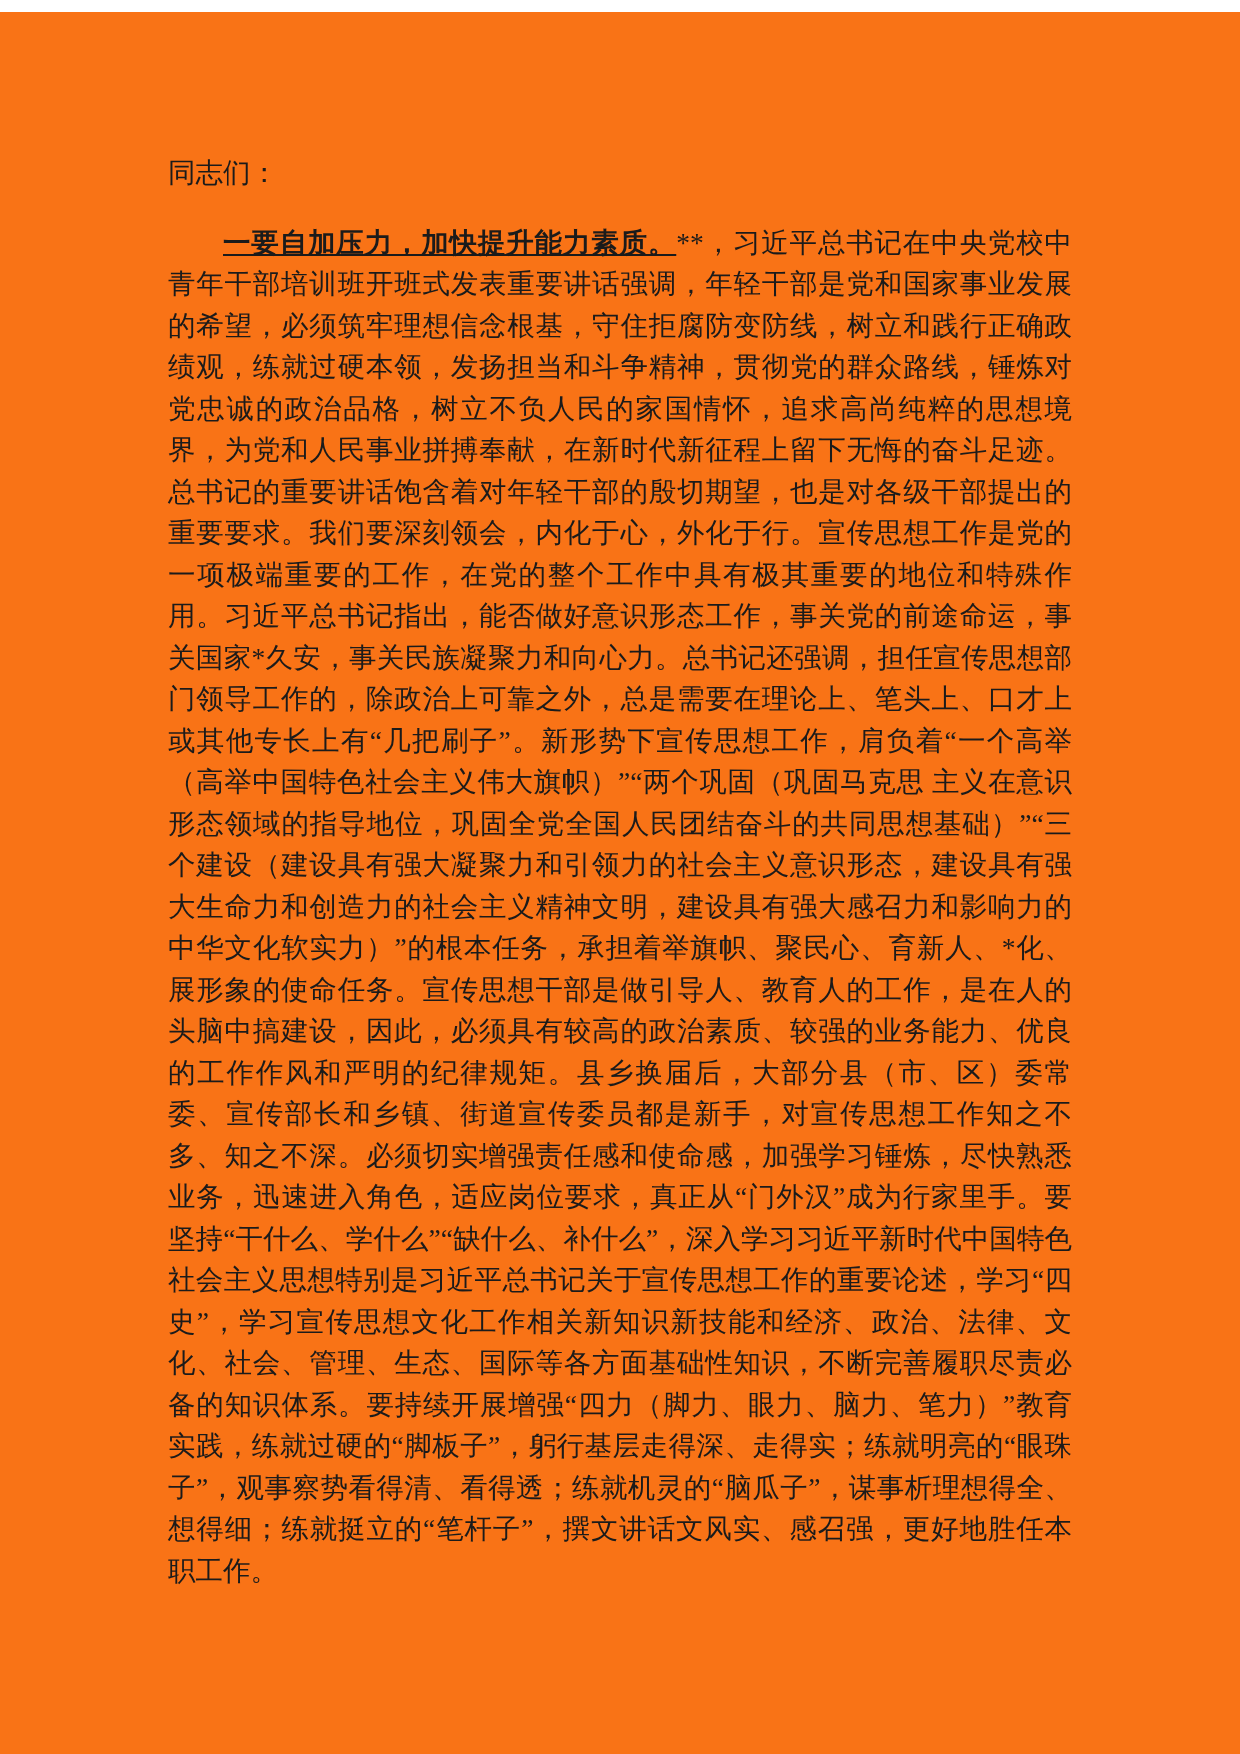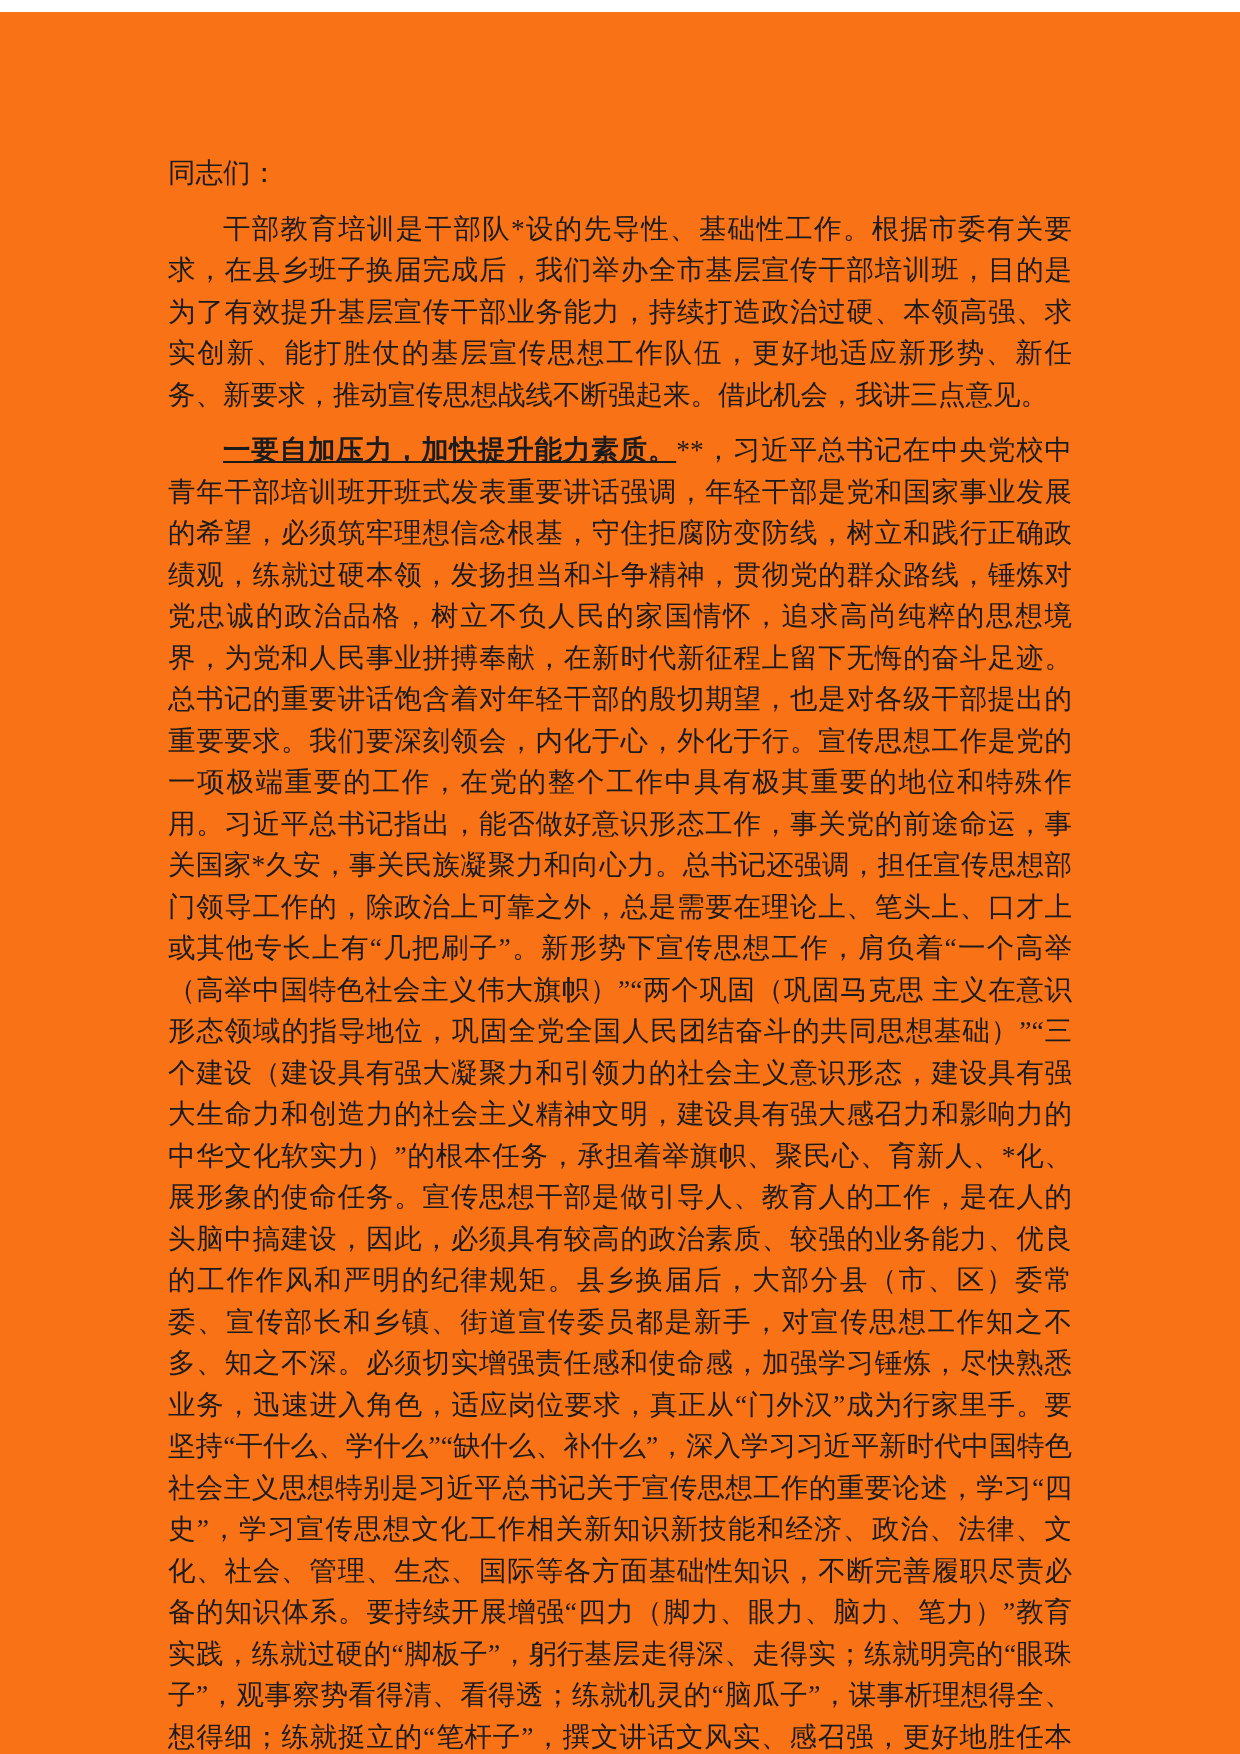--- a/index.html
+++ b/index.html
@@ -53,20 +53,19 @@
 </head>
 <body>
 
 <div class="page">
   <div class="content">
 
     <p class="para salutation">同志们：</p>
 
     <div class="spacer-sm"></div>
 
-    <p class="para indent"><span>干部教育培训是干部队*设的先导性、基础性工作。根据市委有关要求，在县乡班子换届完成后，我们举办全市基层宣传干部培训班，目的是为了有效提升基层宣传干部业务能力，持续打造政治过硬、本领高强、求实创新、能打胜仗的基层宣传思想工作队伍，更好地适应新形势、新任务、新要求，推动宣传思想战线不断强起来。借此机会，我讲三点意见。</span></p>
 
     <div class="spacer-md"></div>
 
     <p class="para indent"><span class="lead">一要自加压力，加快提升能力素质。</span><span>**，习近平总书记在中央党校中青年干部培训班开班式发表重要讲话强调，年轻干部是党和国家事业发展的希望，必须筑牢理想信念根基，守住拒腐防变防线，树立和践行正确政绩观，练就过硬本领，发扬担当和斗争精神，贯彻党的群众路线，锤炼对党忠诚的政治品格，树立不负人民的家国情怀，追求高尚纯粹的思想境界，为党和人民事业拼搏奉献，在新时代新征程上留下无悔的奋斗足迹。总书记的重要讲话饱含着对年轻干部的殷切期望，也是对各级干部提出的重要要求。我们要深刻领会，内化于心，外化于行。宣传思想工作是党的一项极端重要的工作，在党的整个工作中具有极其重要的地位和特殊作用。习近平总书记指出，能否做好意识形态工作，事关党的前途命运，事关国家*久安，事关民族凝聚力和向心力。总书记还强调，担任宣传思想部门领导工作的，除政治上可靠之外，总是需要在理论上、笔头上、口才上或其他专长上有“几把刷子”。新形势下宣传思想工作，肩负着“一个高举（高举中国特色社会主义伟大旗帜）”“两个巩固（巩固马克思 主义在意识形态领域的指导地位，巩固全党全国人民团结奋斗的共同思想基础）”“三个建设（建设具有强大凝聚力和引领力的社会主义意识形态，建设具有强大生命力和创造力的社会主义精神文明，建设具有强大感召力和影响力的中华文化软实力）”的根本任务，承担着举旗帜、聚民心、育新人、*化、展形象的使命任务。宣传思想干部是做引导人、教育人的工作，是在人的头脑中搞建设，因此，必须具有较高的政治素质、较强的业务能力、优良的工作作风和严明的纪律规矩。县乡换届后，大部分县（市、区）委常委、宣传部长和乡镇、街道宣传委员都是新手，对宣传思想工作知之不多、知之不深。必须切实增强责任感和使命感，加强学习锤炼，尽快熟悉业务，迅速进入角色，适应岗位要求，真正从“门外汉”成为行家里手。要坚持“干什么、学什么”“缺什么、补什么”，深入学习习近平新时代中国特色社会主义思想特别是习近平总书记关于宣传思想工作的重要论述，学习“四史”，学习宣传思想文化工作相关新知识新技能和经济、政治、法律、文化、社会、管理、生态、国际等各方面基础性知识，不断完善履职尽责必备的知识体系。要持续开展增强“四力（脚力、眼力、脑力、笔力）”教育实践，练就过硬的“脚板子”，躬行基层走得深、走得实；练就明亮的“眼珠子”，观事察势看得清、看得透；练就机灵的“脑瓜子”，谋事析理想得全、想得细；练就挺立的“笔杆子”，撰文讲话文风实、感召强，更好地胜任本职工作。</span></p>
 
   </div>
 </div>
 
 </body></html>

